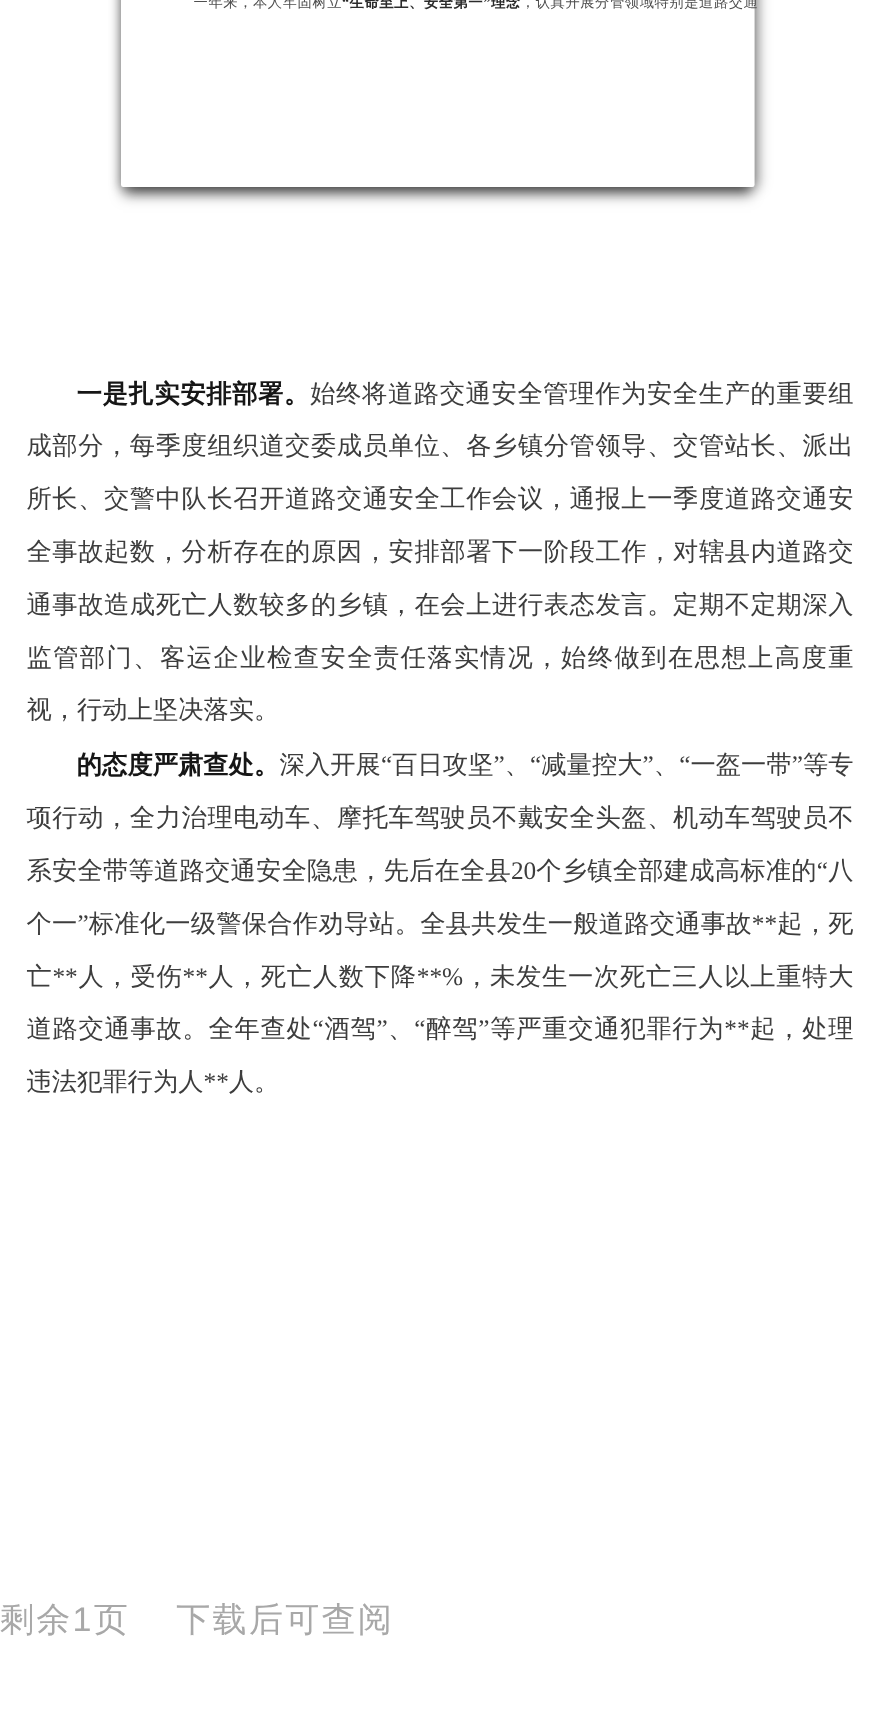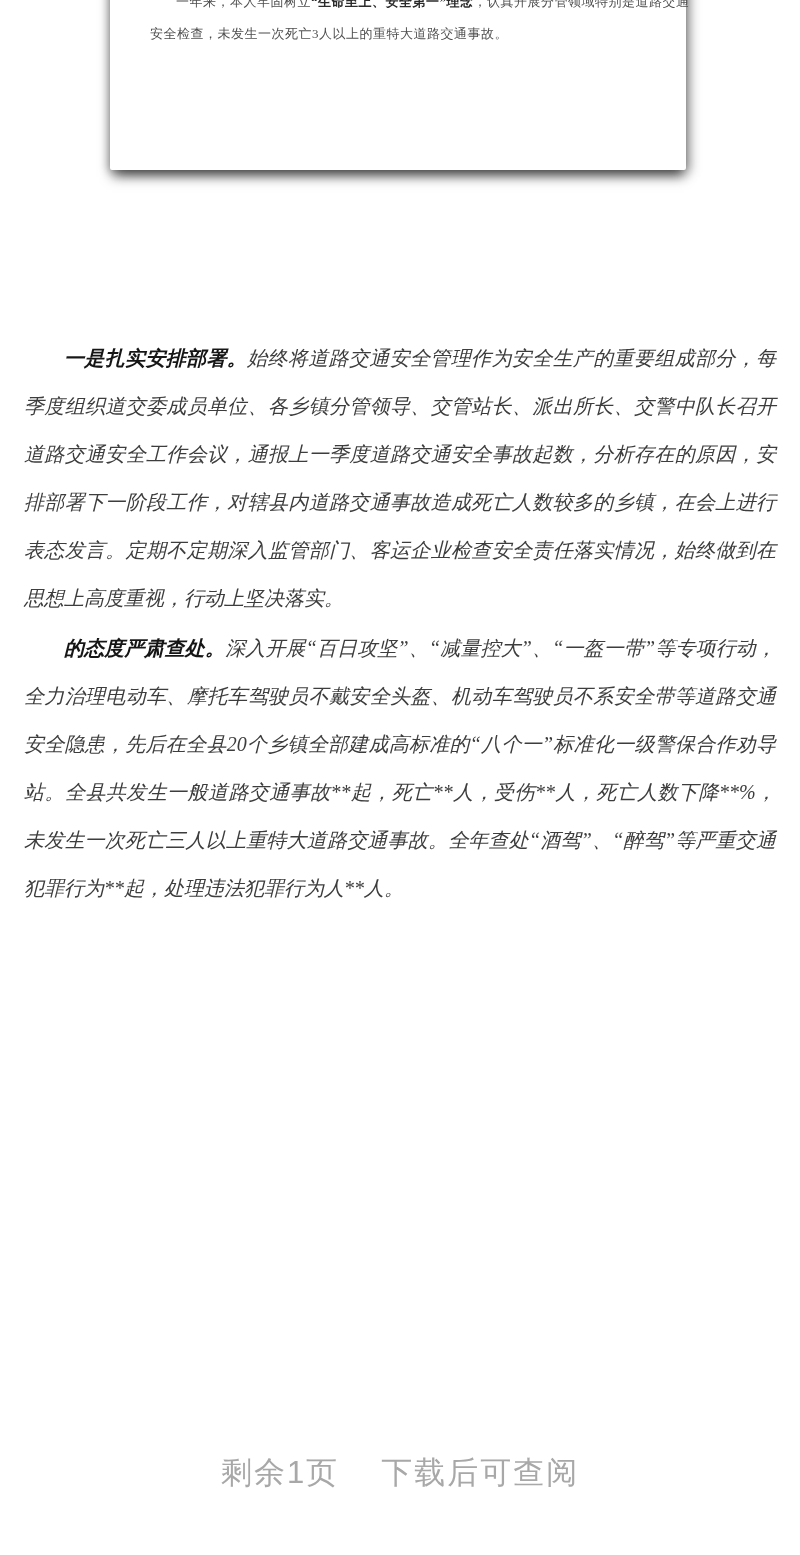--- a/index.html
+++ b/index.html
@@ -32,58 +32,55 @@
   }
   .card-line { white-space: nowrap; }
   .card-line.indent { text-indent: 2em; }
   .card-text .b { font-weight: bold; color: #2b2b2b; }
 
   
   .doc-body {
     position: absolute;
     left: 24px; top: 334px;
     width: 752px;
-    font-size: 20px;
+    font-size: 23px;
     line-height: 48px;
     color: #3d3d3d;
     text-align: justify;
     text-justify: inter-ideograph;
-    font-style: italic;
   }
   .doc-body p {
     margin: 0 0 2px 0;
     text-indent: 2em;
   }
   .doc-body .lead {
     font-weight: bold;
     color: #161616;
   }
 
   
   .footer-note {
     position: absolute;
     left: 0; top: 1452px;
     width: 100%;
-    text-align: center;
     font-family: "Liberation Sans", "DejaVu Sans", sans-serif;
     font-size: 31px;
     color: #a8a8a8;
     letter-spacing: 2px;
   }
   .footer-note .gap { display: inline-block; width: 42px; }
 </style>
 </head>
 <body>
 
 <div class="canvas">
 
   <div class="preview-card">
     <div class="card-text">
       <div class="card-line indent"><span>一年来，本人牢固树立</span><span class="b">“生命至上、安全第一”理念</span><span>，认真开展分管领域特别是道路交通</span></div>
-      <div class="card-line">安全检查，未发生一次死亡3人以上的重特大道路交通事故。</div>
     </div>
   </div>
 
   <div class="doc-body">
     <p><span class="lead">一是扎实安排部署。</span><span>始终将道路交通安全管理作为安全生产的重要组成部分，每季度组织道交委成员单位、各乡镇分管领导、交管站长、派出所长、交警中队长召开道路交通安全工作会议，通报上一季度道路交通安全事故起数，分析存在的原因，安排部署下一阶段工作，对辖县内道路交通事故造成死亡人数较多的乡镇，在会上进行表态发言。定期不定期深入监管部门、客运企业检查安全责任落实情况，始终做到在思想上高度重视，行动上坚决落实。</span></p>
     <p><span class="lead">的态度严肃查处。</span><span>深入开展“百日攻坚”、“减量控大”、“一盔一带”等专项行动，全力治理电动车、摩托车驾驶员不戴安全头盔、机动车驾驶员不系安全带等道路交通安全隐患，先后在全县20个乡镇全部建成高标准的“八个一”标准化一级警保合作劝导站。全县共发生一般道路交通事故**起，死亡**人，受伤**人，死亡人数下降**%，未发生一次死亡三人以上重特大道路交通事故。全年查处“酒驾”、“醉驾”等严重交通犯罪行为**起，处理违法犯罪行为人**人。</span></p>
   </div>
 
   <div class="footer-note">
     <span>剩余1页</span><span class="gap"></span><span>下载后可查阅</span>

